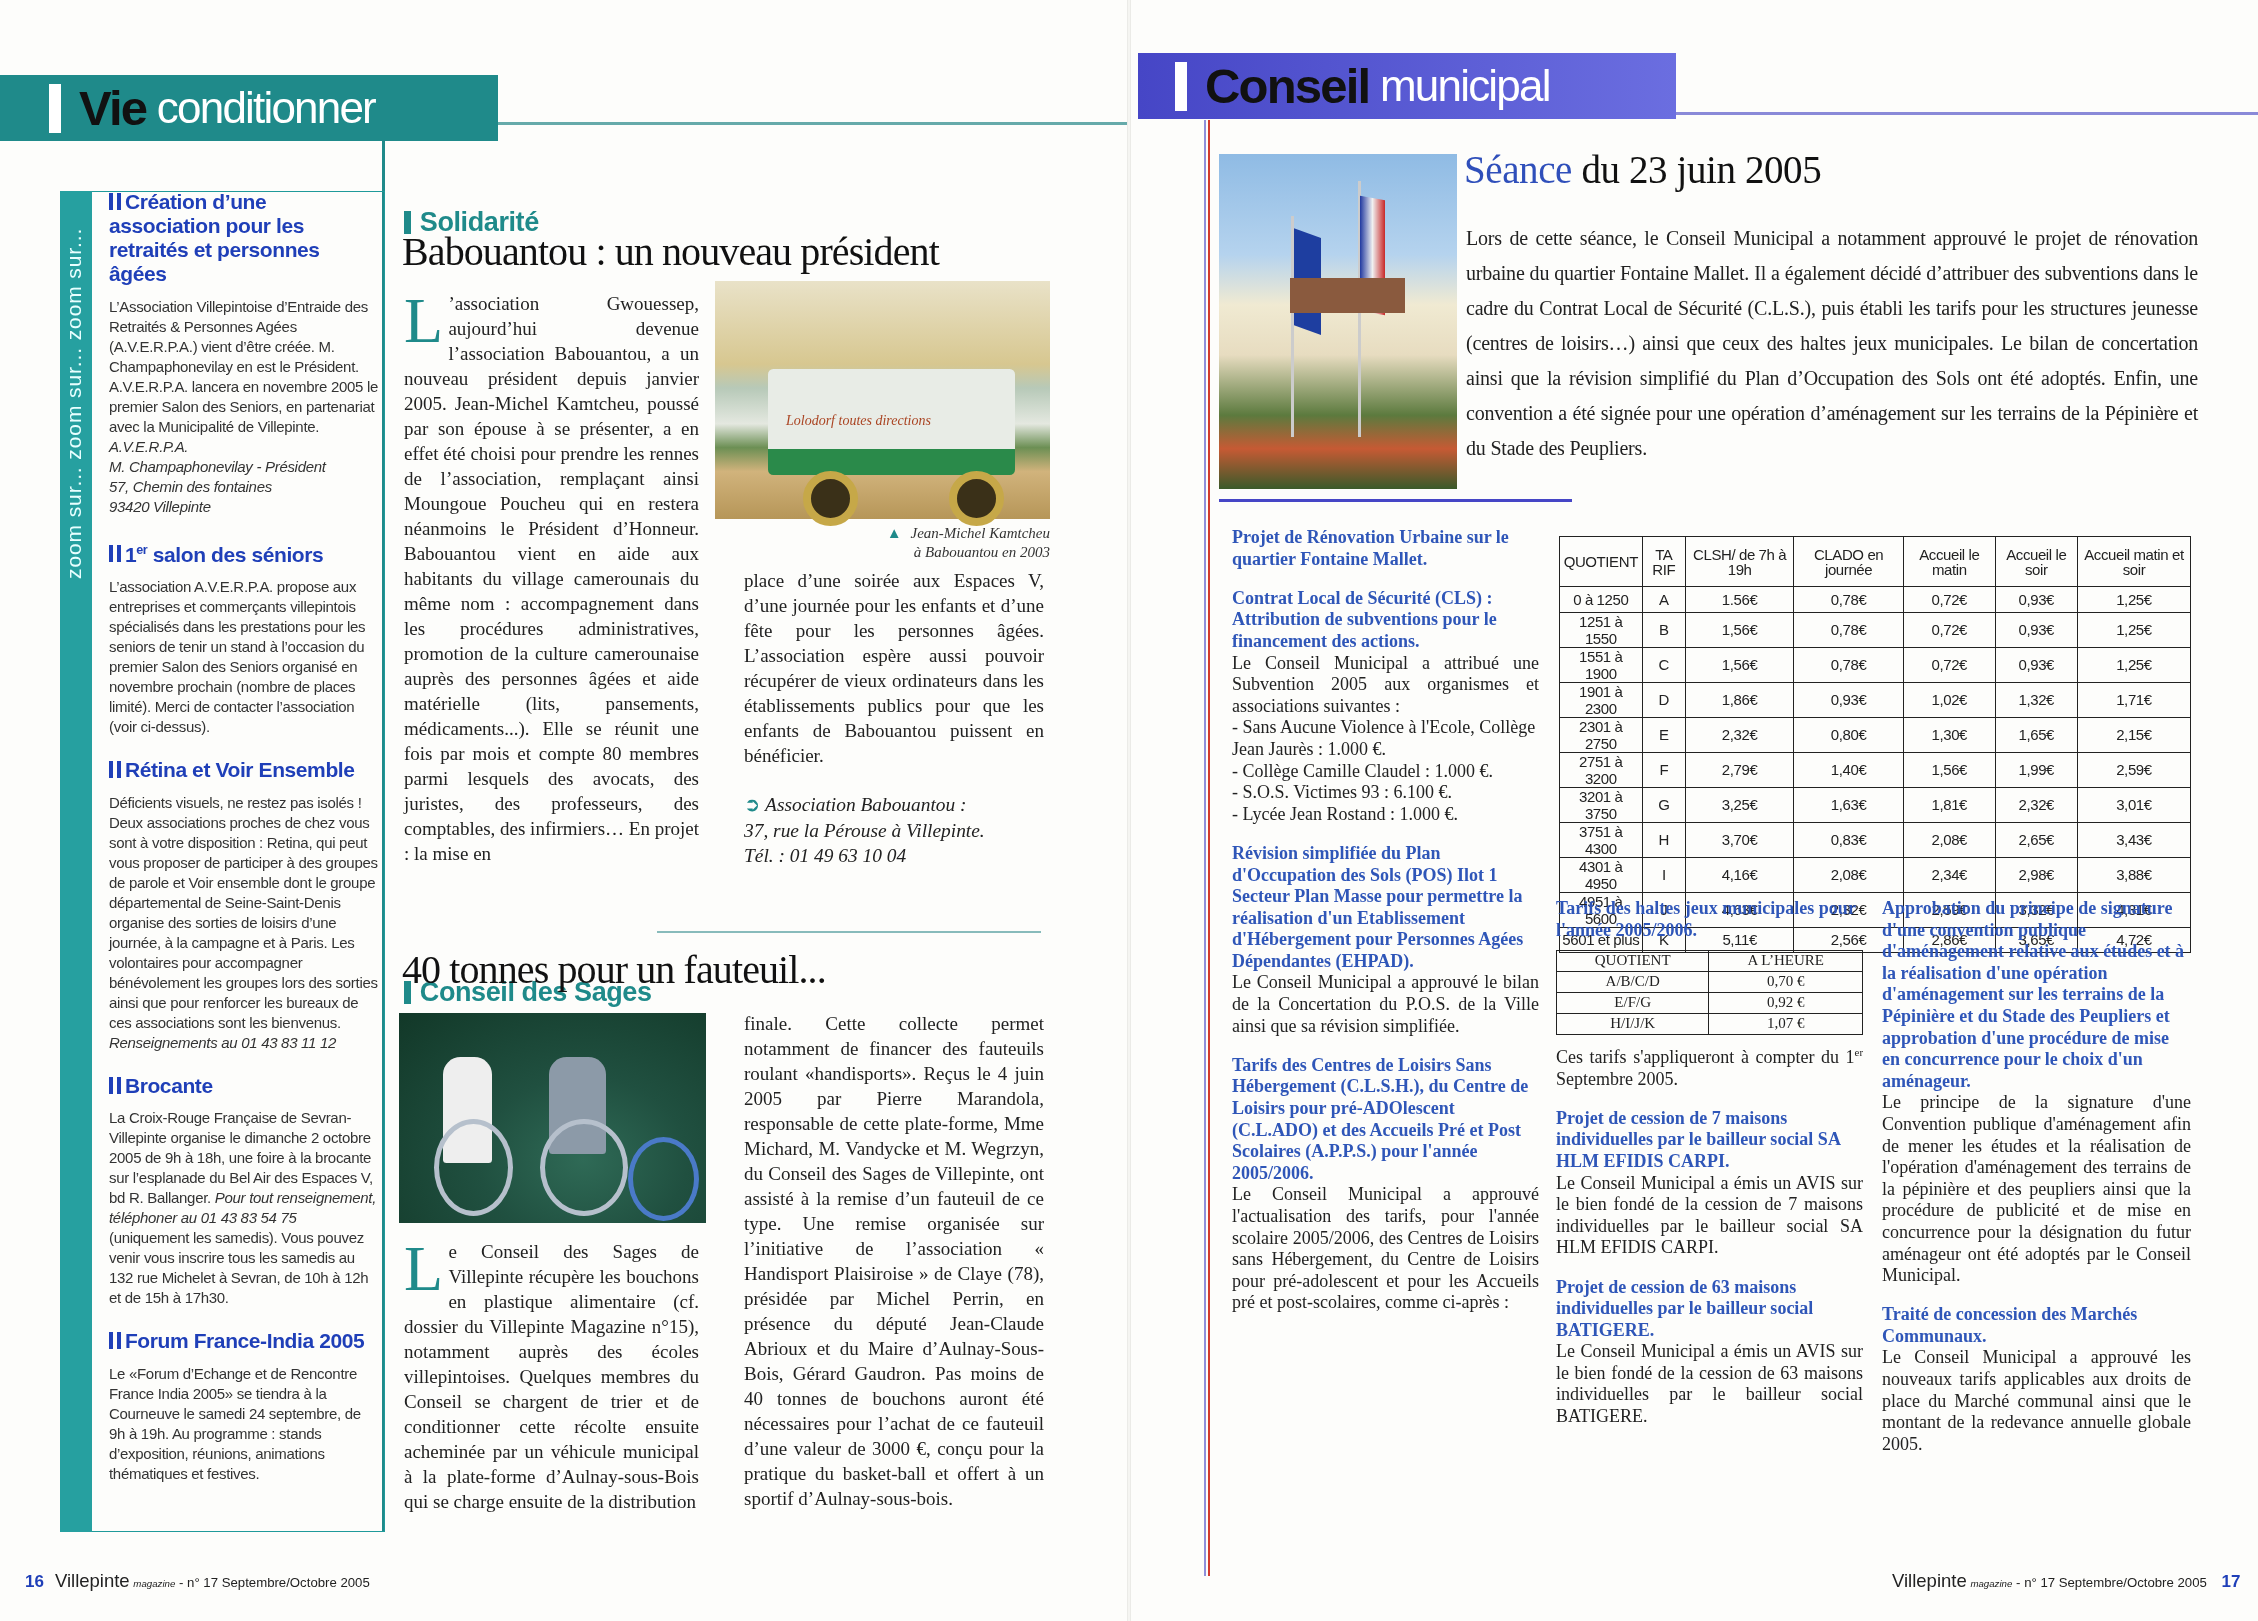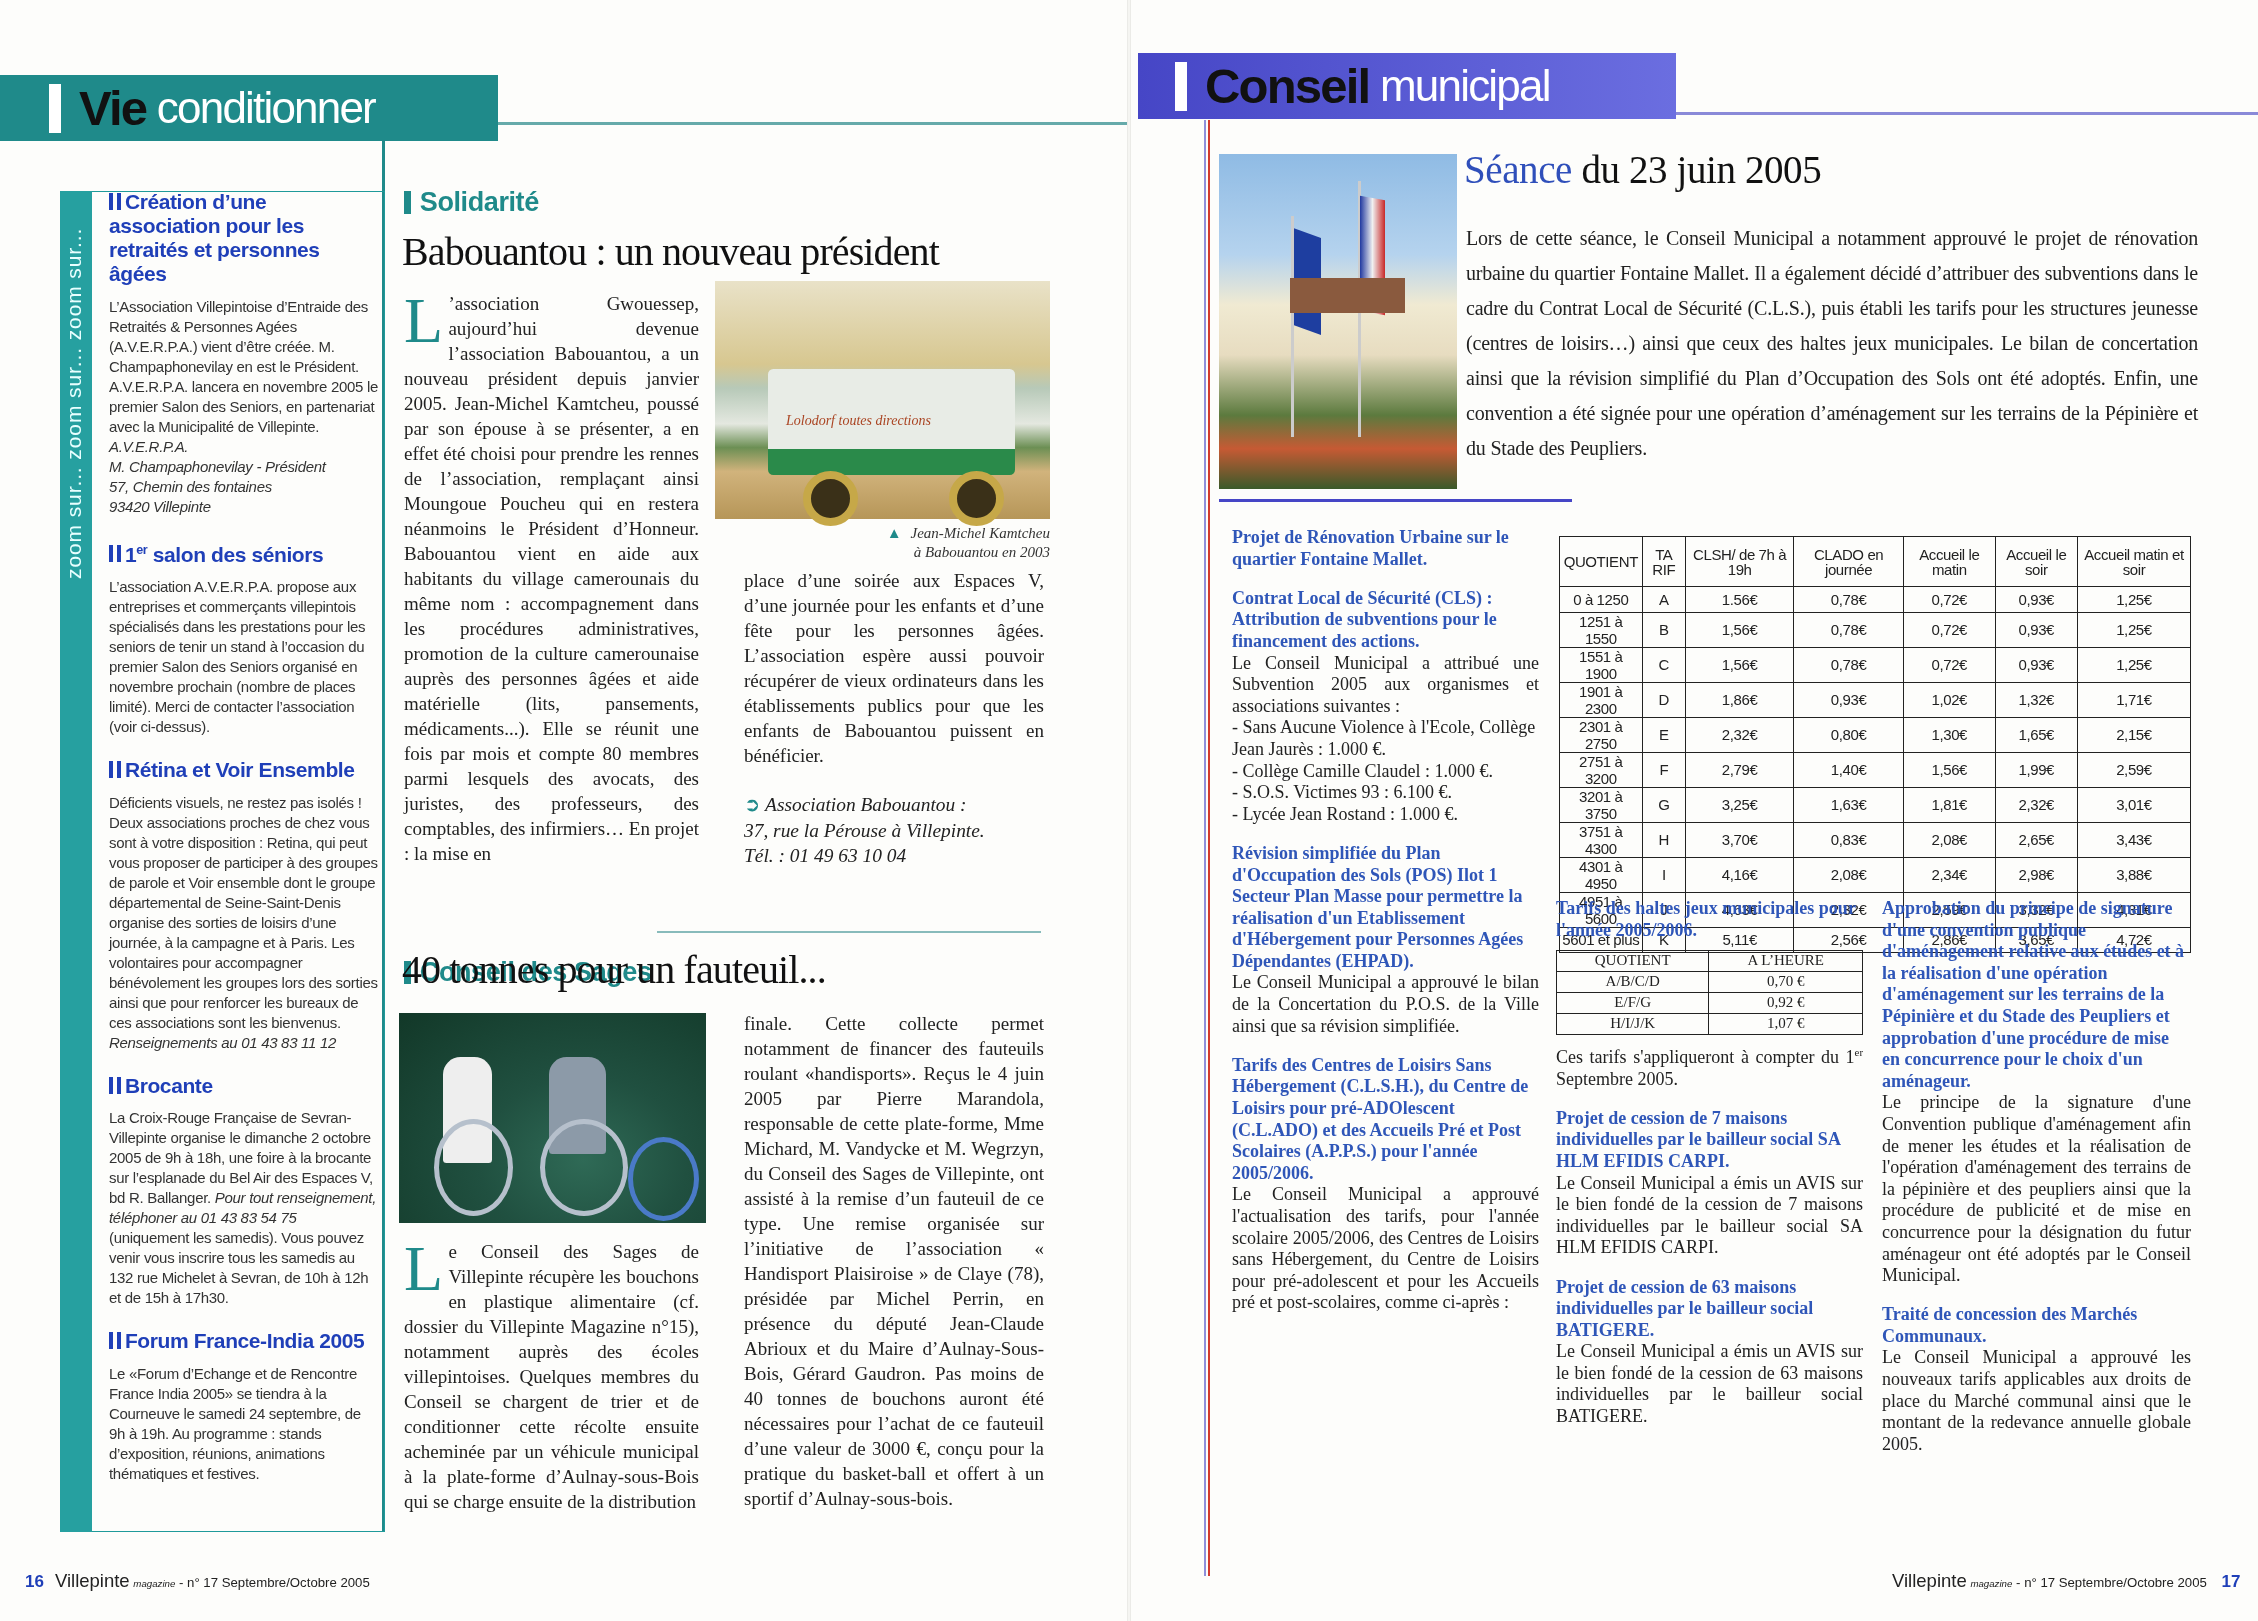--- a/index.html
+++ b/index.html
@@ -30,21 +30,21 @@
   .zoom-strip span { position: absolute; left: 1.8px; top: 0; writing-mode: vertical-rl; transform: rotate(180deg);
                      font-family: "Liberation Sans", sans-serif; font-size: 21px; color: #e8ffff; white-space: nowrap; letter-spacing: 0.9px; height: 388px; }
   .zoom-content { position: absolute; left: 109px; top: 190px; width: 270px; font-family: "Liberation Sans", sans-serif; }
   .z-head { color: #1f3fb8; font-weight: bold; font-size: 21px; line-height: 24px; letter-spacing: -0.4px; margin-bottom: 10.6px; }
   .z-head .mk { display: inline-block; width: 12.4px; height: 17px; border-left: 4.4px solid #1f3fb8; border-right: 4.4px solid #1f3fb8; margin-right: 3.5px; vertical-align: -0.9px; }
   .z-body { font-size: 15px; line-height: 20px; color: #333; letter-spacing: -0.3px; margin-bottom: 21px; }
   .z-body .it { font-style: italic; }
   sup { font-size: 60%; }
 
   
-  .section-label { position: absolute; font-family: "Liberation Sans", sans-serif; font-weight: bold; font-size: 27px; color: #1f8a8a; display: flex; align-items: center; letter-spacing: -0.4px; }
+  .section-label { position: absolute; font-family: "Liberation Sans", sans-serif; font-weight: bold; font-size: 27px; color: #1f8a8a; display: flex; align-items: center; letter-spacing: -0.4px; margin-top: 20px; }
   .section-label .mk { width: 7px; height: 23px; background: #1f8a8a; margin-right: 8.8px; }
   .headline { position: absolute; font-family: "Liberation Serif", serif; font-size: 40px; color: #111; letter-spacing: -0.9px; }
   .col { position: absolute; font-size: 19px; line-height: 25px; text-align: justify; color: #222; }
   .dropcap { float: left; font-size: 64px; line-height: 51px; color: #1f8a8a; margin: 3.5px 5.3px 0 0; }
   .photo { position: absolute; padding-left: 13px; }
   .photo-van { left: 715px; top: 281px; width: 335px; height: 238px;
     background: linear-gradient(180deg,#e9e2c8 0%,#d7c790 35%,#b7c9b8 45%,#e4e8e0 60%,#6c8f54 70%,#d1b37c 80%,#b69658 100%); }
   .photo-van .van { position: absolute; left: 53px; top: 88px; width: 247px; height: 106px; background: #e8ece6; border-bottom: 26.5px solid #2a8a4a; border-radius: 5.3px; }
   .photo-van .wheel { position: absolute; width: 55px; height: 55px; border-radius: 50%; background: #3a3018; border: 8.8px solid #c6a848; }
   .caption { position: absolute; font-style: italic; font-size: 15px; line-height: 18.5px; text-align: right; color: #333; }

